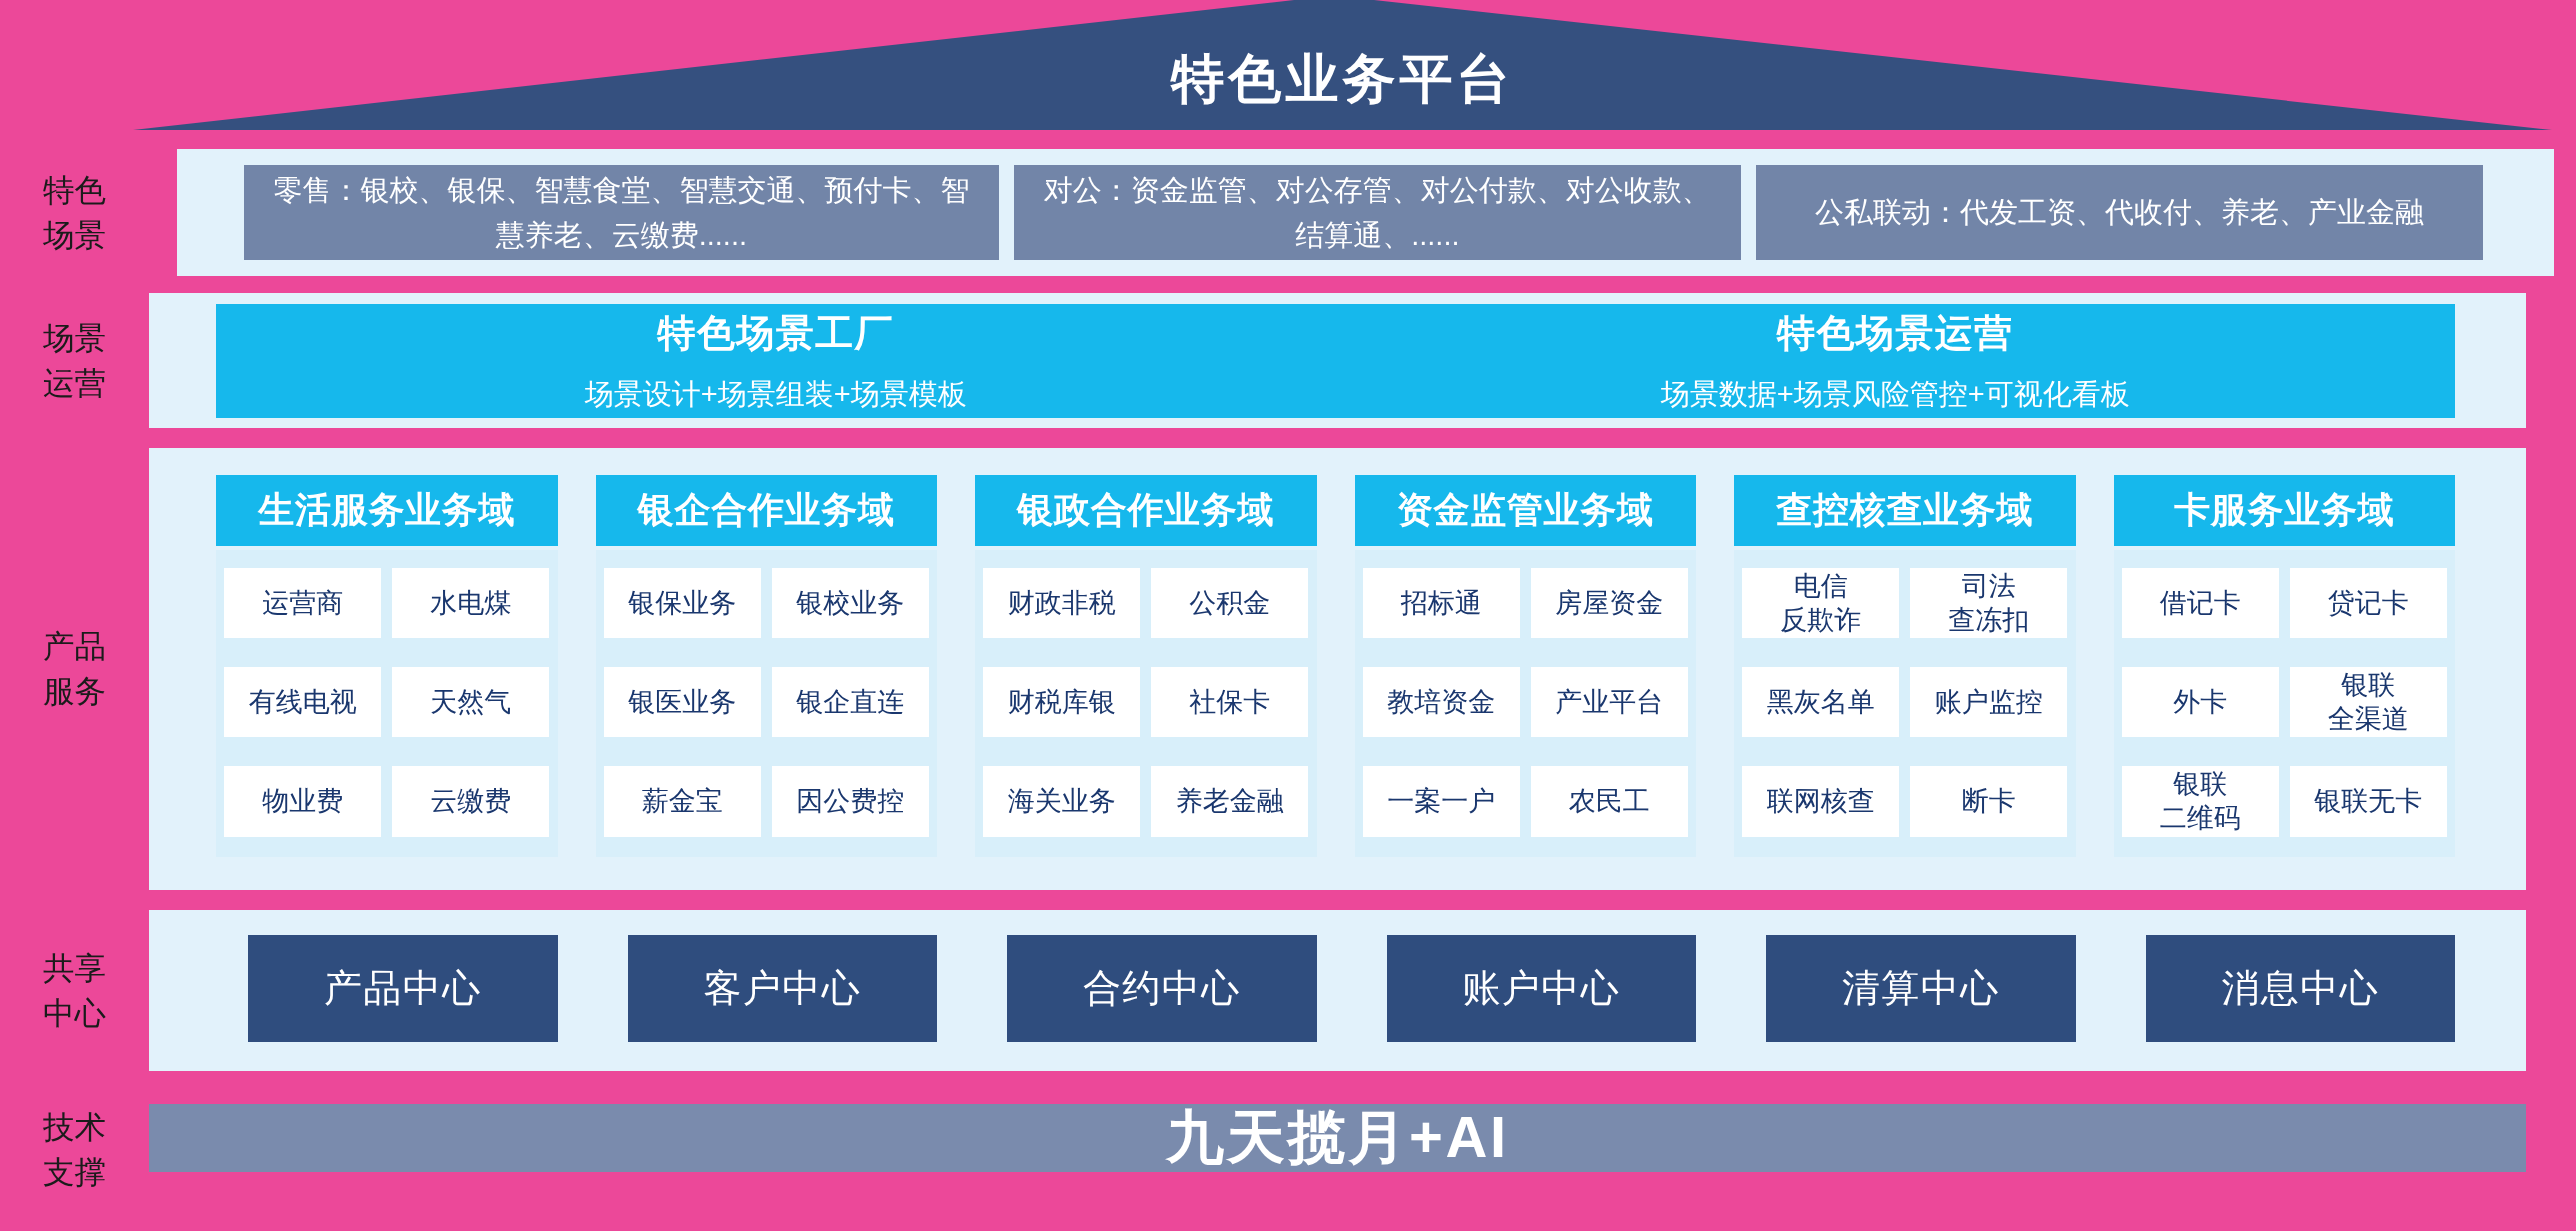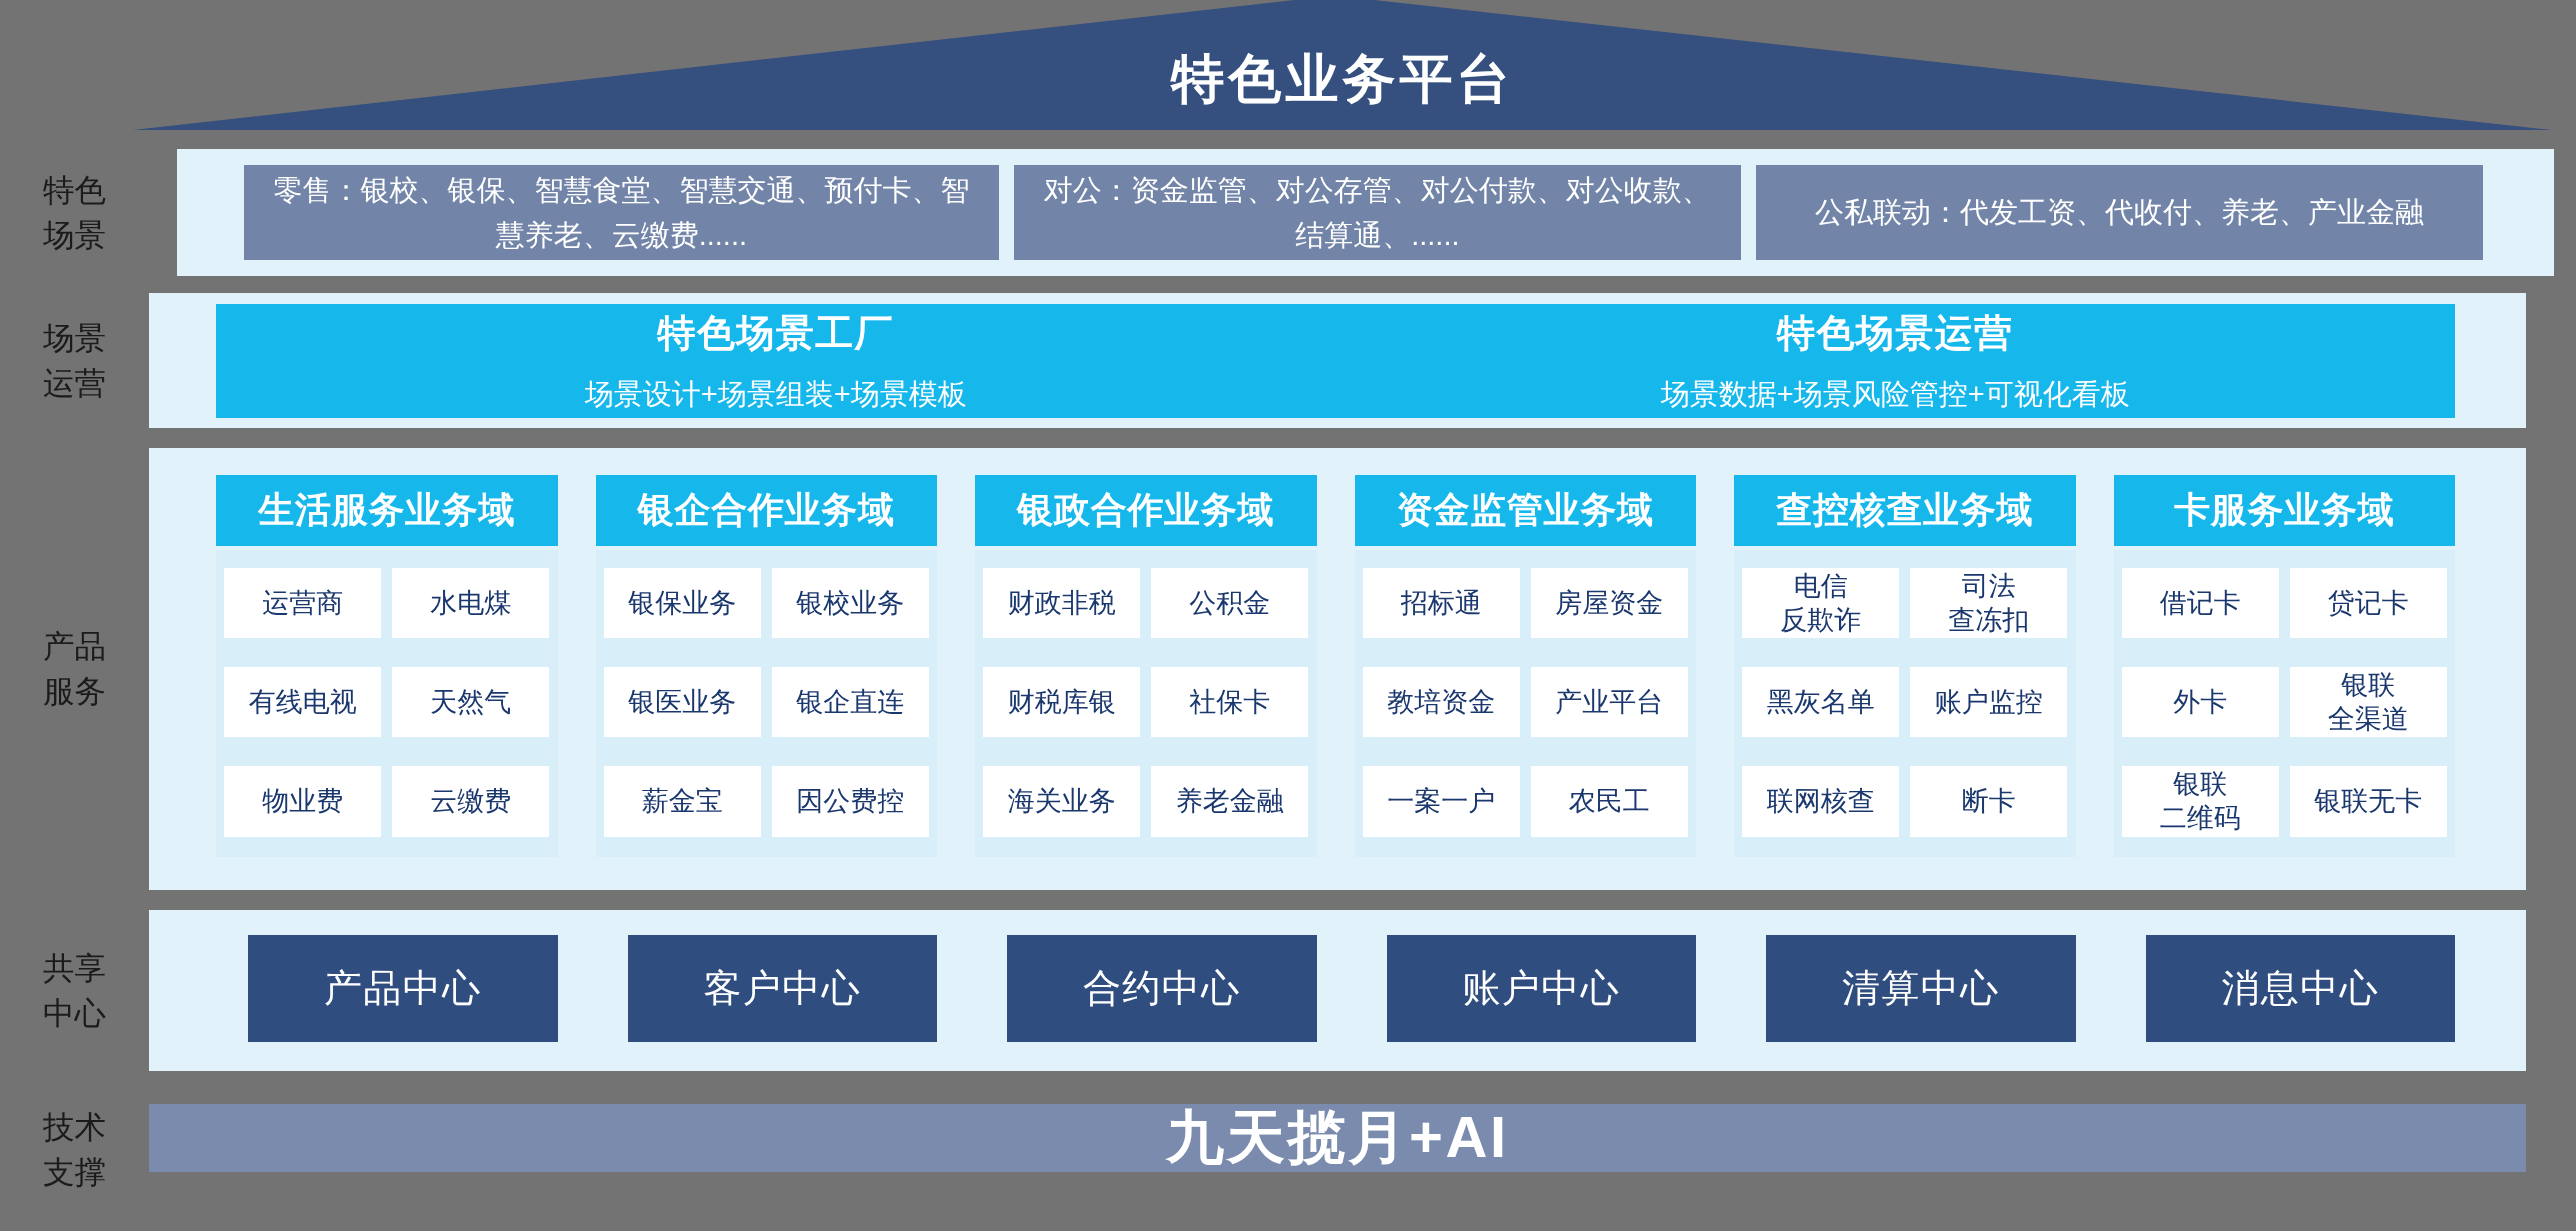--- a/index.html
+++ b/index.html
@@ -11,21 +11,21 @@
     --c-chipbg:#FFFFFF;
     --c-chiptext:#1A376E;
     --c-centerbox:#2F4D7E;
     --c-techbar:#7A8BAD;
     --c-label:#1B1B1B;
   }
   html,body{margin:0;padding:0;background:#fff;}
   .page{
     position:relative;
     width:2576px;height:1232px;
-    background:#737373;
+    background:#ec4899;
     font-family:"Liberation Sans","DejaVu Sans",sans-serif;
     overflow:hidden;
   }
   
   .roof{
     position:absolute;left:133px;top:0;width:2419px;height:130px;
     background:var(--c-roof);
     clip-path:polygon(0 100%,48% 0,51.3% 0,100% 100%);
     display:flex;align-items:flex-end;justify-content:center;
   }

